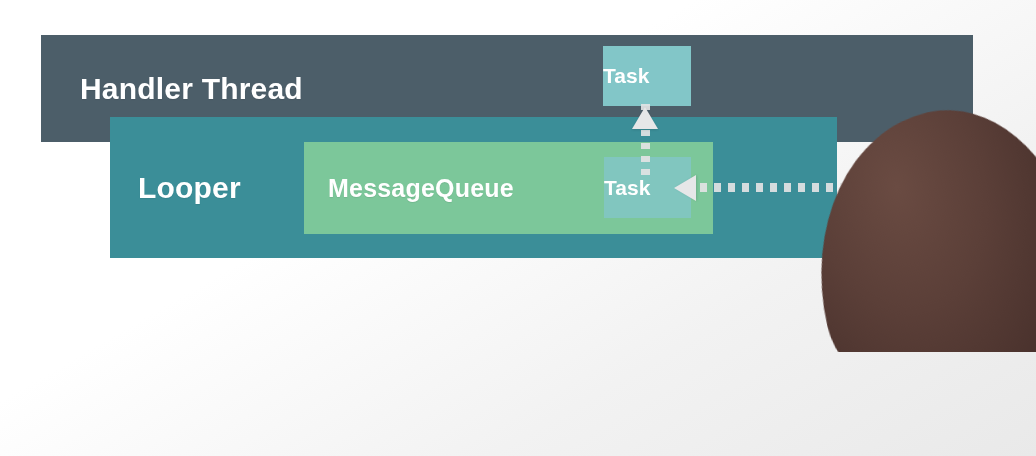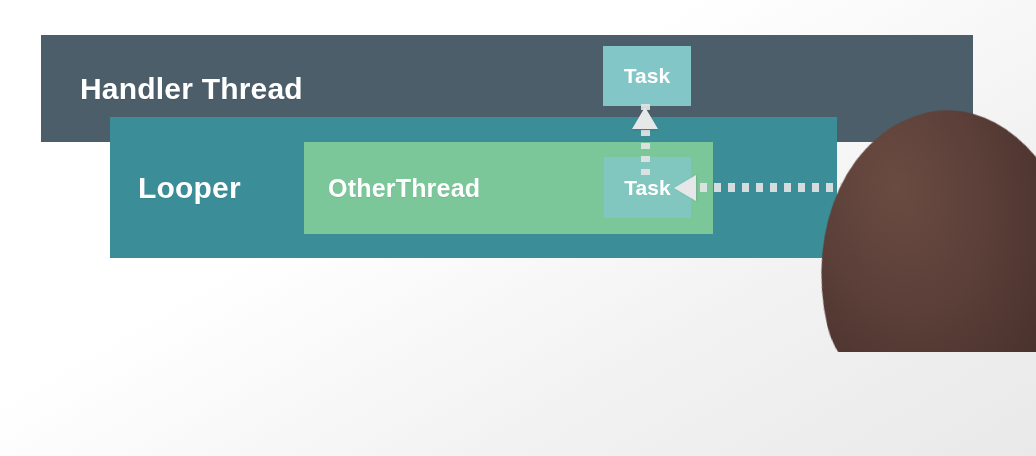--- a/index.html
+++ b/index.html
@@ -84,21 +84,20 @@
     z-index: 1;
   }
   #other-thread .label { font-size: 30px; }
 
   
   .task {
     position: absolute;
     box-sizing: border-box;
     display: flex;
     align-items: center;
-    justify-content: center;
     color: #ffffff;
     font-weight: bold;
     font-size: 21px;
   }
   #task-thread {
     left: 603px; top: 46px;
     width: 88px; height: 60px;
     background: #82c6c8;
     z-index: 5;
   }
@@ -193,21 +192,21 @@
 
   <div class="block" id="handler-thread">
     <span class="label">Handler Thread</span>
   </div>
 
   <div class="block" id="looper">
     <span class="label">Looper</span>
   </div>
 
   <div class="block" id="message-queue">
-    <span class="label">OtherThread</span>
+    <span class="label">MessageQueue</span>
   </div>
 
   <div class="block" id="handler">
     <span class="label">Handler</span>
   </div>
 
 
   <div class="task" id="task-thread">
     <span>Task</span>
   </div>

